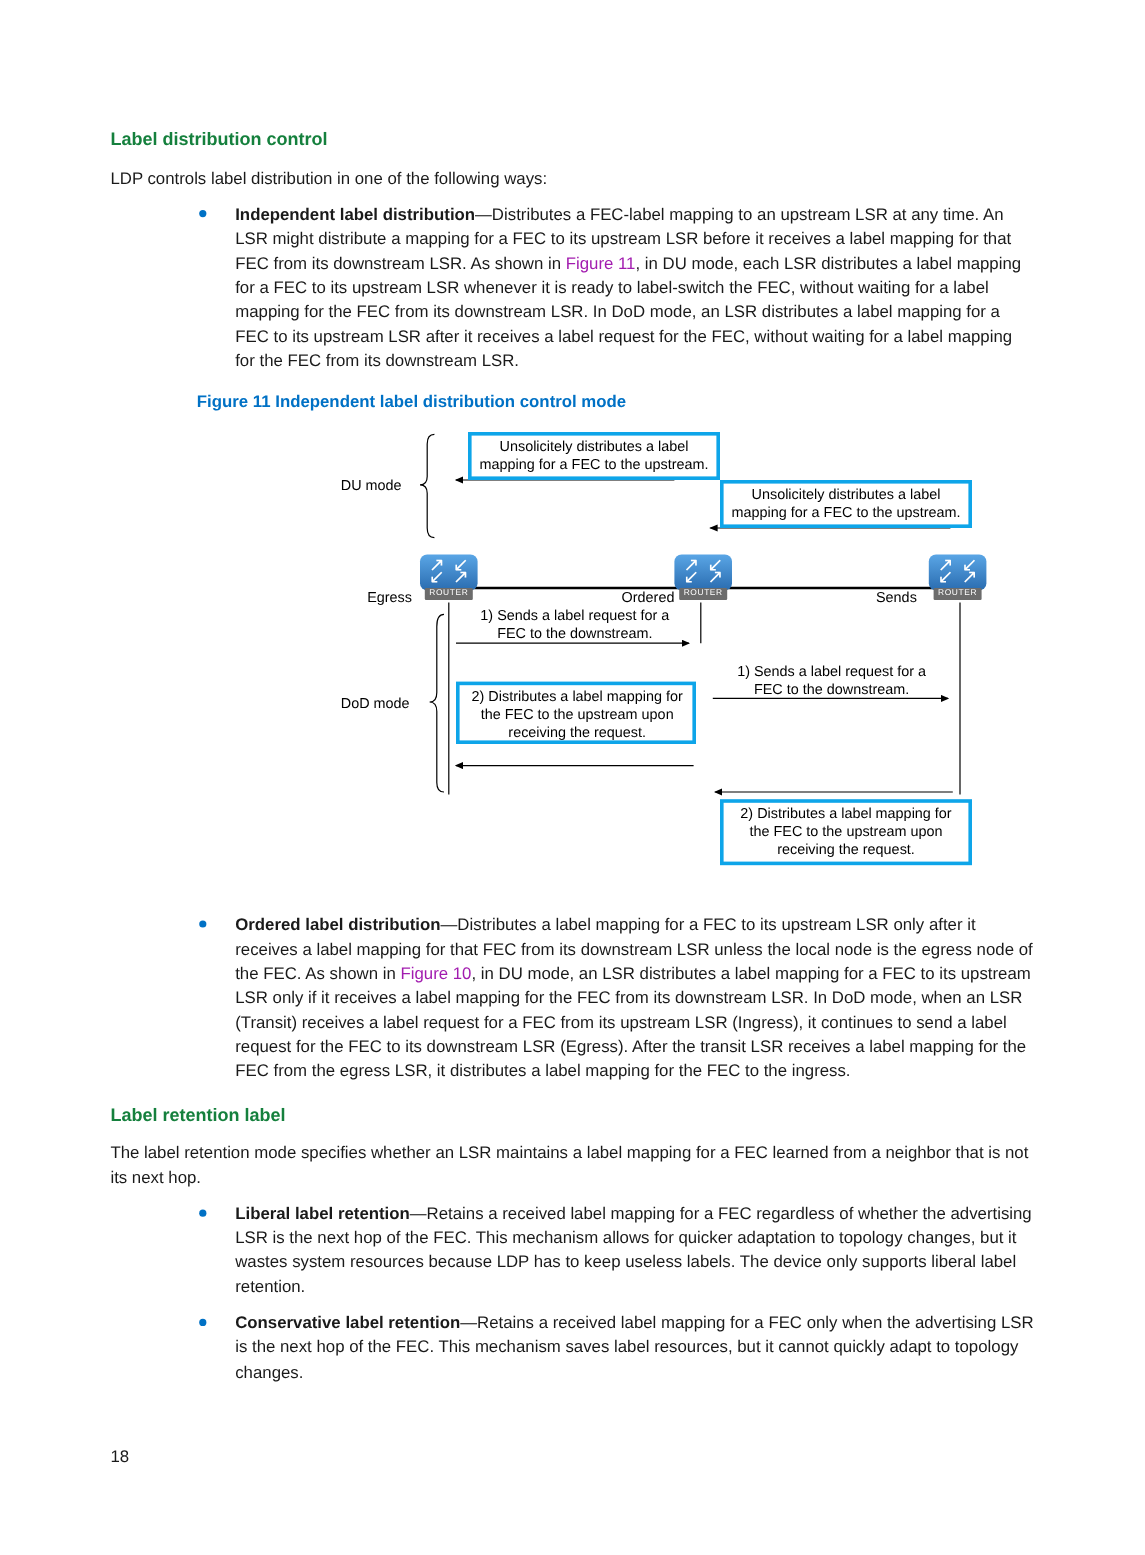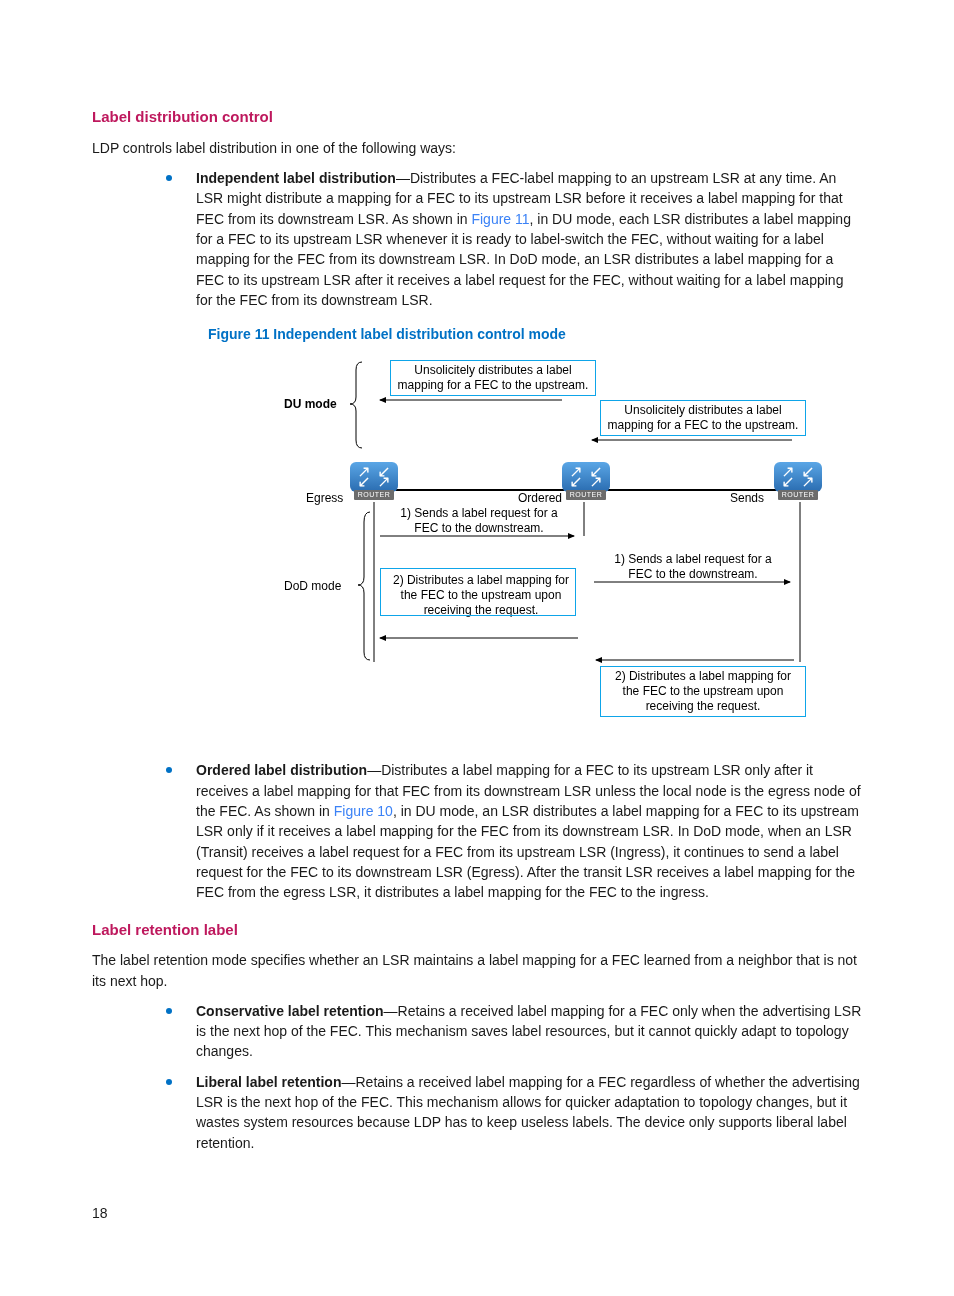--- a/index.html
+++ b/index.html
@@ -7,21 +7,21 @@
     font-size: 14px;
     color: #1a1a1a;
     margin: 0;
     padding: 90px 92px 40px 92px;
     width: 954px;
     box-sizing: border-box;
     line-height: 1.45;
     background: #fff;
   }
   h3.section {
-    color: #be185d;
+    color: #15803d;
     font-size: 15px;
     font-weight: bold;
     margin: 16px 0 10px 0;
   }
   .indent {
     margin-left: 70px;
   }
   p.body {
     margin: 6px 0 10px 0;
   }
@@ -39,47 +39,47 @@
     content: "";
     position: absolute;
     left: 4px;
     top: 7px;
     width: 6px;
     height: 6px;
     background: #0071c5;
     border-radius: 50%;
   }
   .b { font-weight: bold; }
-  a.ref { color: #3b82f6; text-decoration: none; }
+  a.ref { color: #a21caf; text-decoration: none; }
   .figcap {
     color: #0071c5;
     font-weight: bold;
     font-size: 14px;
-    margin: 14px 0 8px 116px;
+    margin: 14px 0 8px 72px;
   }
   .pagenum {
     text-align: left;
     font-size: 14px;
     margin-top: 50px;
   }
 
   
   .diagram {
     position: relative;
     width: 560px;
     height: 390px;
     margin: 0 0 18px 170px;
     font-size: 12px;
     color: #000;
   }
   .d-label { position: absolute; white-space: nowrap; }
   .d-center { text-align: center; line-height: 1.25; }
   .d-box {
     position: absolute;
-    border: 1px solid #0ea5e9;
+    border: 3px solid #0ea5e9;
     background: #fff;
     text-align: center;
     line-height: 1.25;
     padding: 2px 4px;
     font-size: 12px;
   }
   svg.d-svg {
     position: absolute;
     left: 0; top: 0;
     width: 560px; height: 390px;
@@ -157,21 +157,21 @@
     <line x1="322" y1="150" x2="322" y2="184" stroke="#000" stroke-width="1"></line>
 
     <line x1="118" y1="184" x2="312" y2="184" stroke="#000" stroke-width="1" marker-end="url(#ah)"></line>
 
     <line x1="332" y1="230" x2="528" y2="230" stroke="#000" stroke-width="1" marker-end="url(#ah)"></line>
 
     <line x1="316" y1="286" x2="118" y2="286" stroke="#000" stroke-width="1" marker-end="url(#ah)"></line>
     <line x1="532" y1="308" x2="334" y2="308" stroke="#000" stroke-width="1" marker-end="url(#ah)"></line>
   </svg>
 
-  <div class="d-label" style="left:22px; top:44px;font-weight:bold;">DU mode</div>
+  <div class="d-label" style="left:22px; top:44px;">DU mode</div>
 
   <div class="d-label" style="left:22px; top:226px;">DoD mode</div>
 
   <div class="d-box" style="left:128px; top:8px; width:196px;">
     <span>Unsolicitely distributes a label</span><br><span>mapping for a FEC to the upstream.</span>
   </div>
 
   <div class="d-box" style="left:338px; top:48px; width:196px;">
     <span>Unsolicitely distributes a label</span><br><span>mapping for a FEC to the upstream.</span>
   </div>
@@ -237,20 +237,20 @@
   <li>
     <span class="b">Ordered label distribution</span><span>—Distributes a label mapping for a FEC to its upstream LSR only after it receives a label mapping for that FEC from its downstream LSR unless the local node is the egress node of the FEC. As shown in </span><a class="ref" href="#">Figure 10</a><span>, in DU mode, an LSR distributes a label mapping for a FEC to its upstream LSR only if it receives a label mapping for the FEC from its downstream LSR. In DoD mode, when an LSR (Transit) receives a label request for a FEC from its upstream LSR (Ingress), it continues to send a label request for the FEC to its downstream LSR (Egress). After the transit LSR receives a label mapping for the FEC from the egress LSR, it distributes a label mapping for the FEC to the ingress.</span>
   </li>
 </ul>
 
 <h3 class="section">Label retention label</h3>
 <p class="body indent">The label retention mode specifies whether an LSR maintains a label mapping for a FEC learned from a neighbor that is not its next hop.</p>
 
 <ul class="bullets">
   <li>
+    <span class="b">Liberal label retention</span><span>—Retains a received label mapping for a FEC regardless of whether the advertising LSR is the next hop of the FEC. This mechanism allows for quicker adaptation to topology changes, but it wastes system resources because LDP has to keep useless labels. The device only supports liberal label retention.</span>
+  </li>
+  <li>
     <span class="b">Conservative label retention</span><span>—Retains a received label mapping for a FEC only when the advertising LSR is the next hop of the FEC. This mechanism saves label resources, but it cannot quickly adapt to topology changes.</span>
   </li>
-  <li>
-    <span class="b">Liberal label retention</span><span>—Retains a received label mapping for a FEC regardless of whether the advertising LSR is the next hop of the FEC. This mechanism allows for quicker adaptation to topology changes, but it wastes system resources because LDP has to keep useless labels. The device only supports liberal label retention.</span>
-  </li>
 </ul>
 
 <div class="pagenum">18</div>
 
 </body></html>

